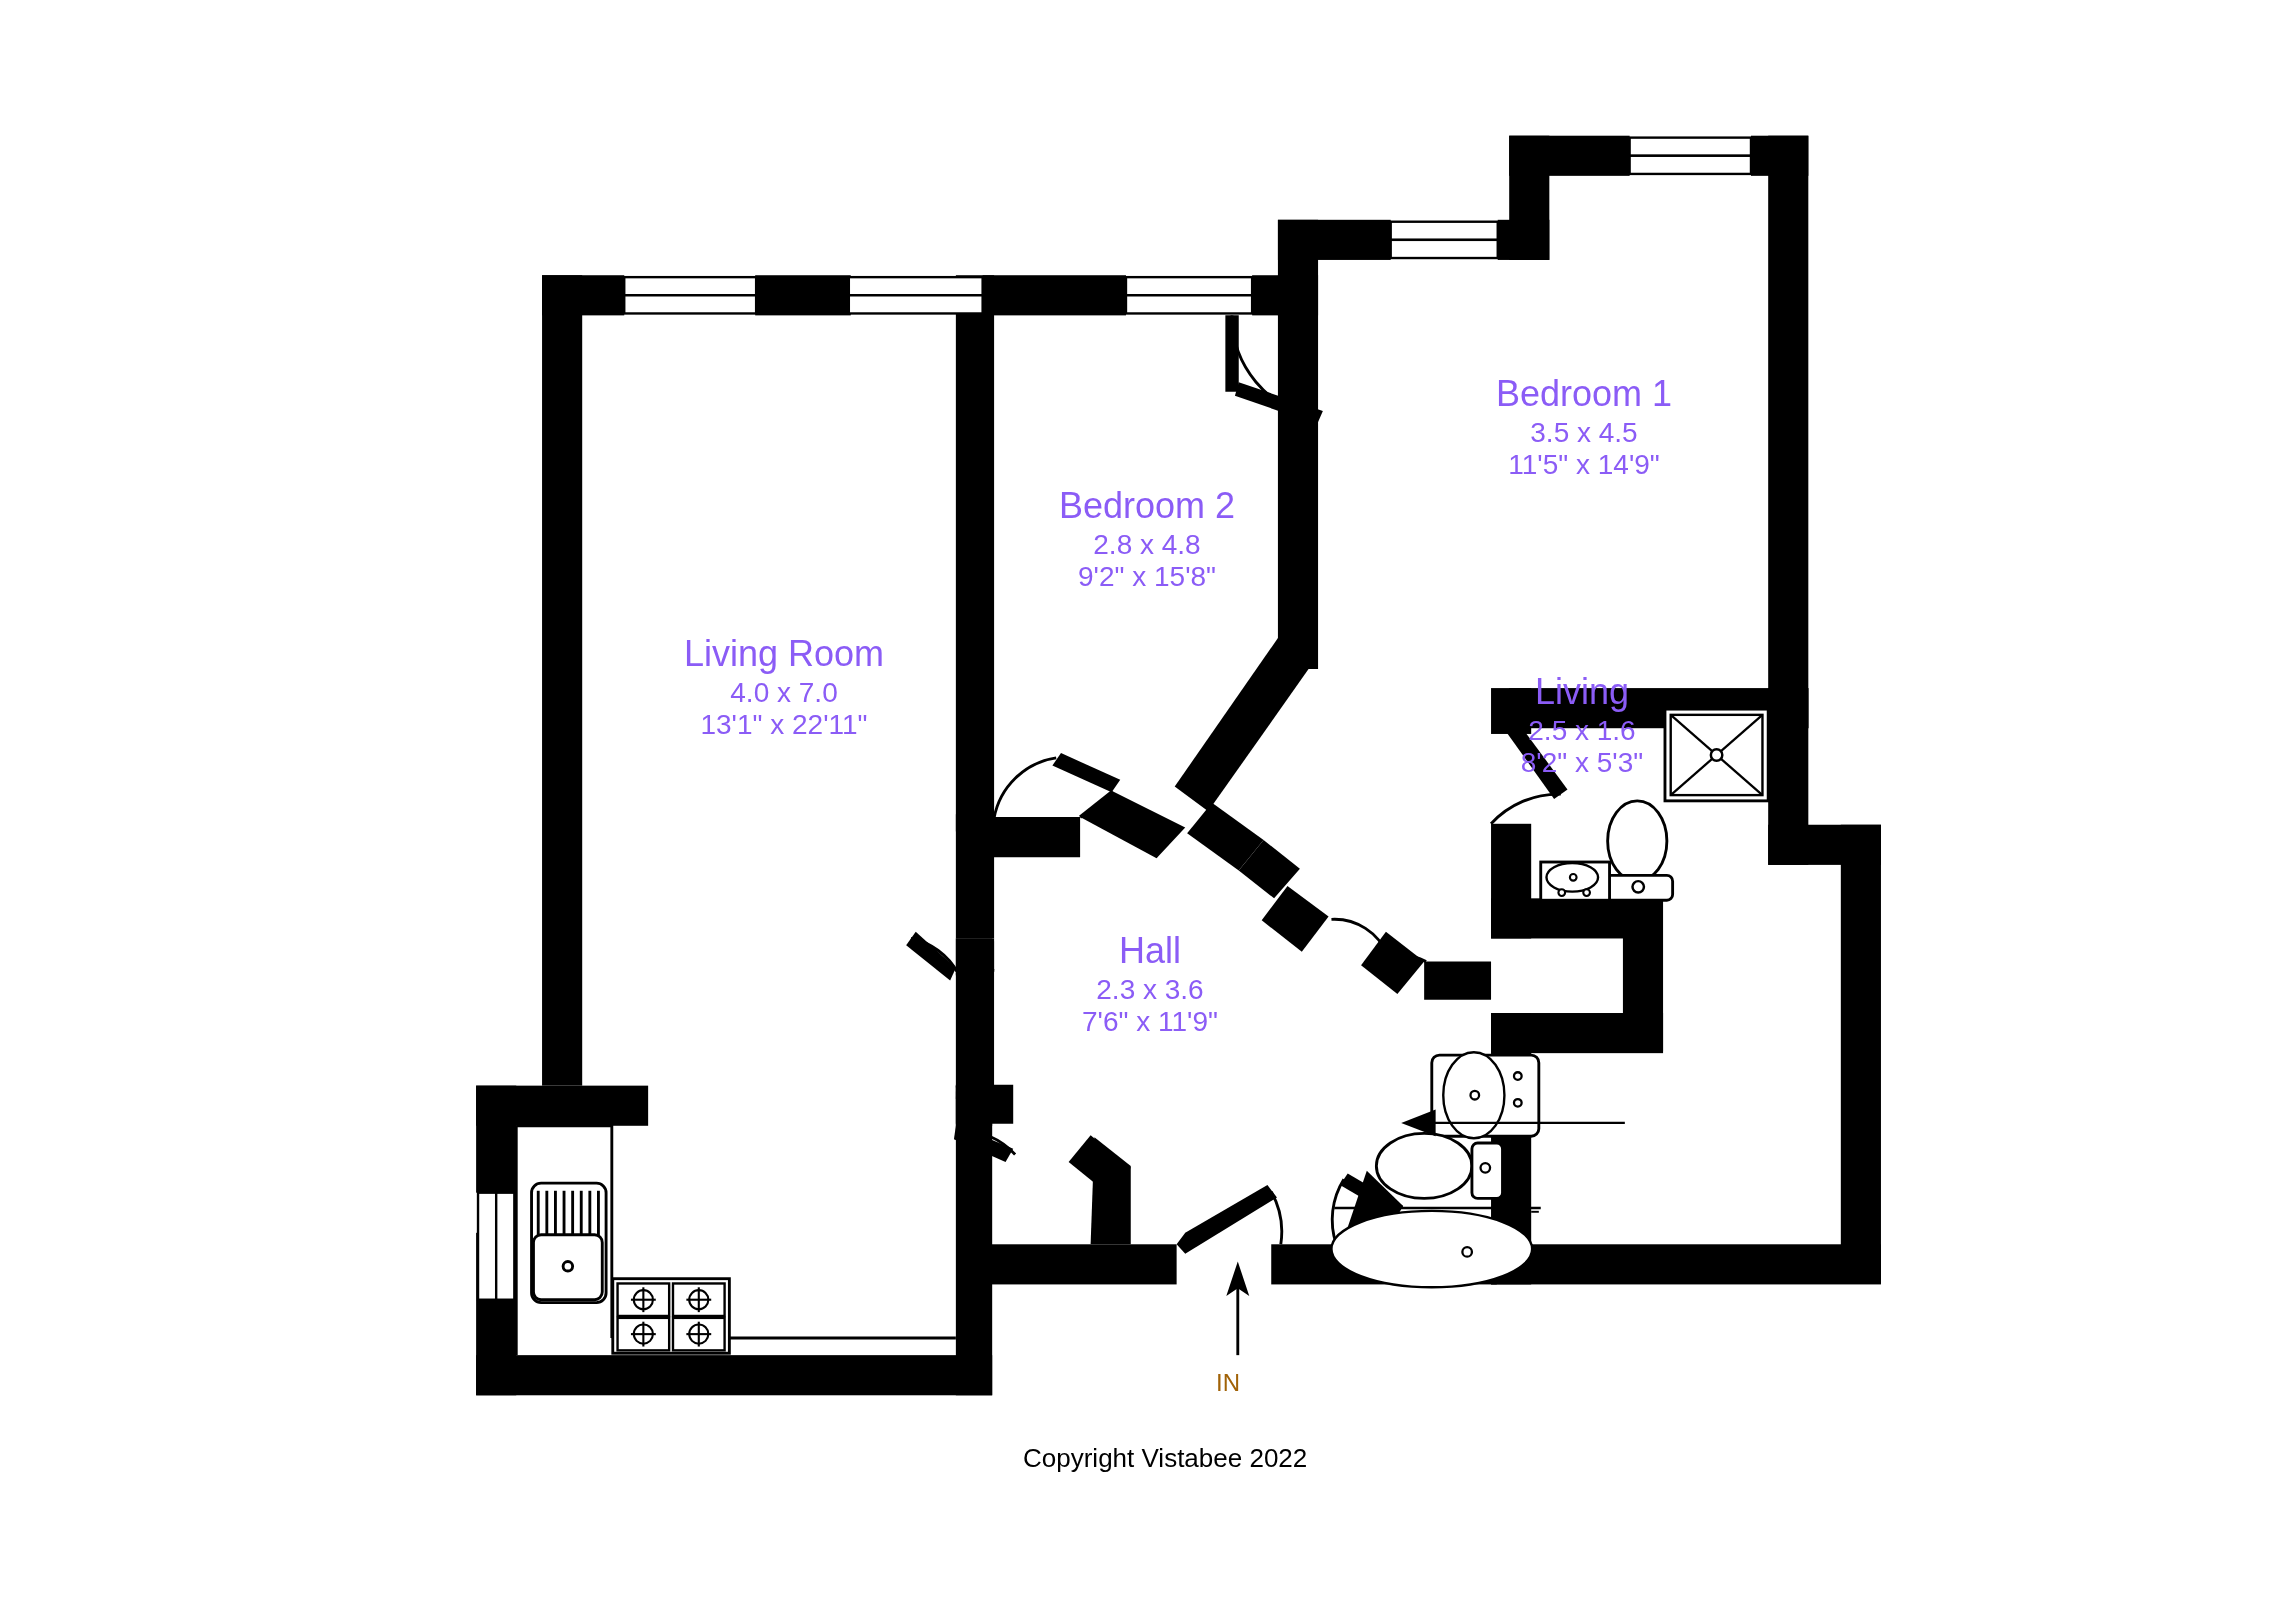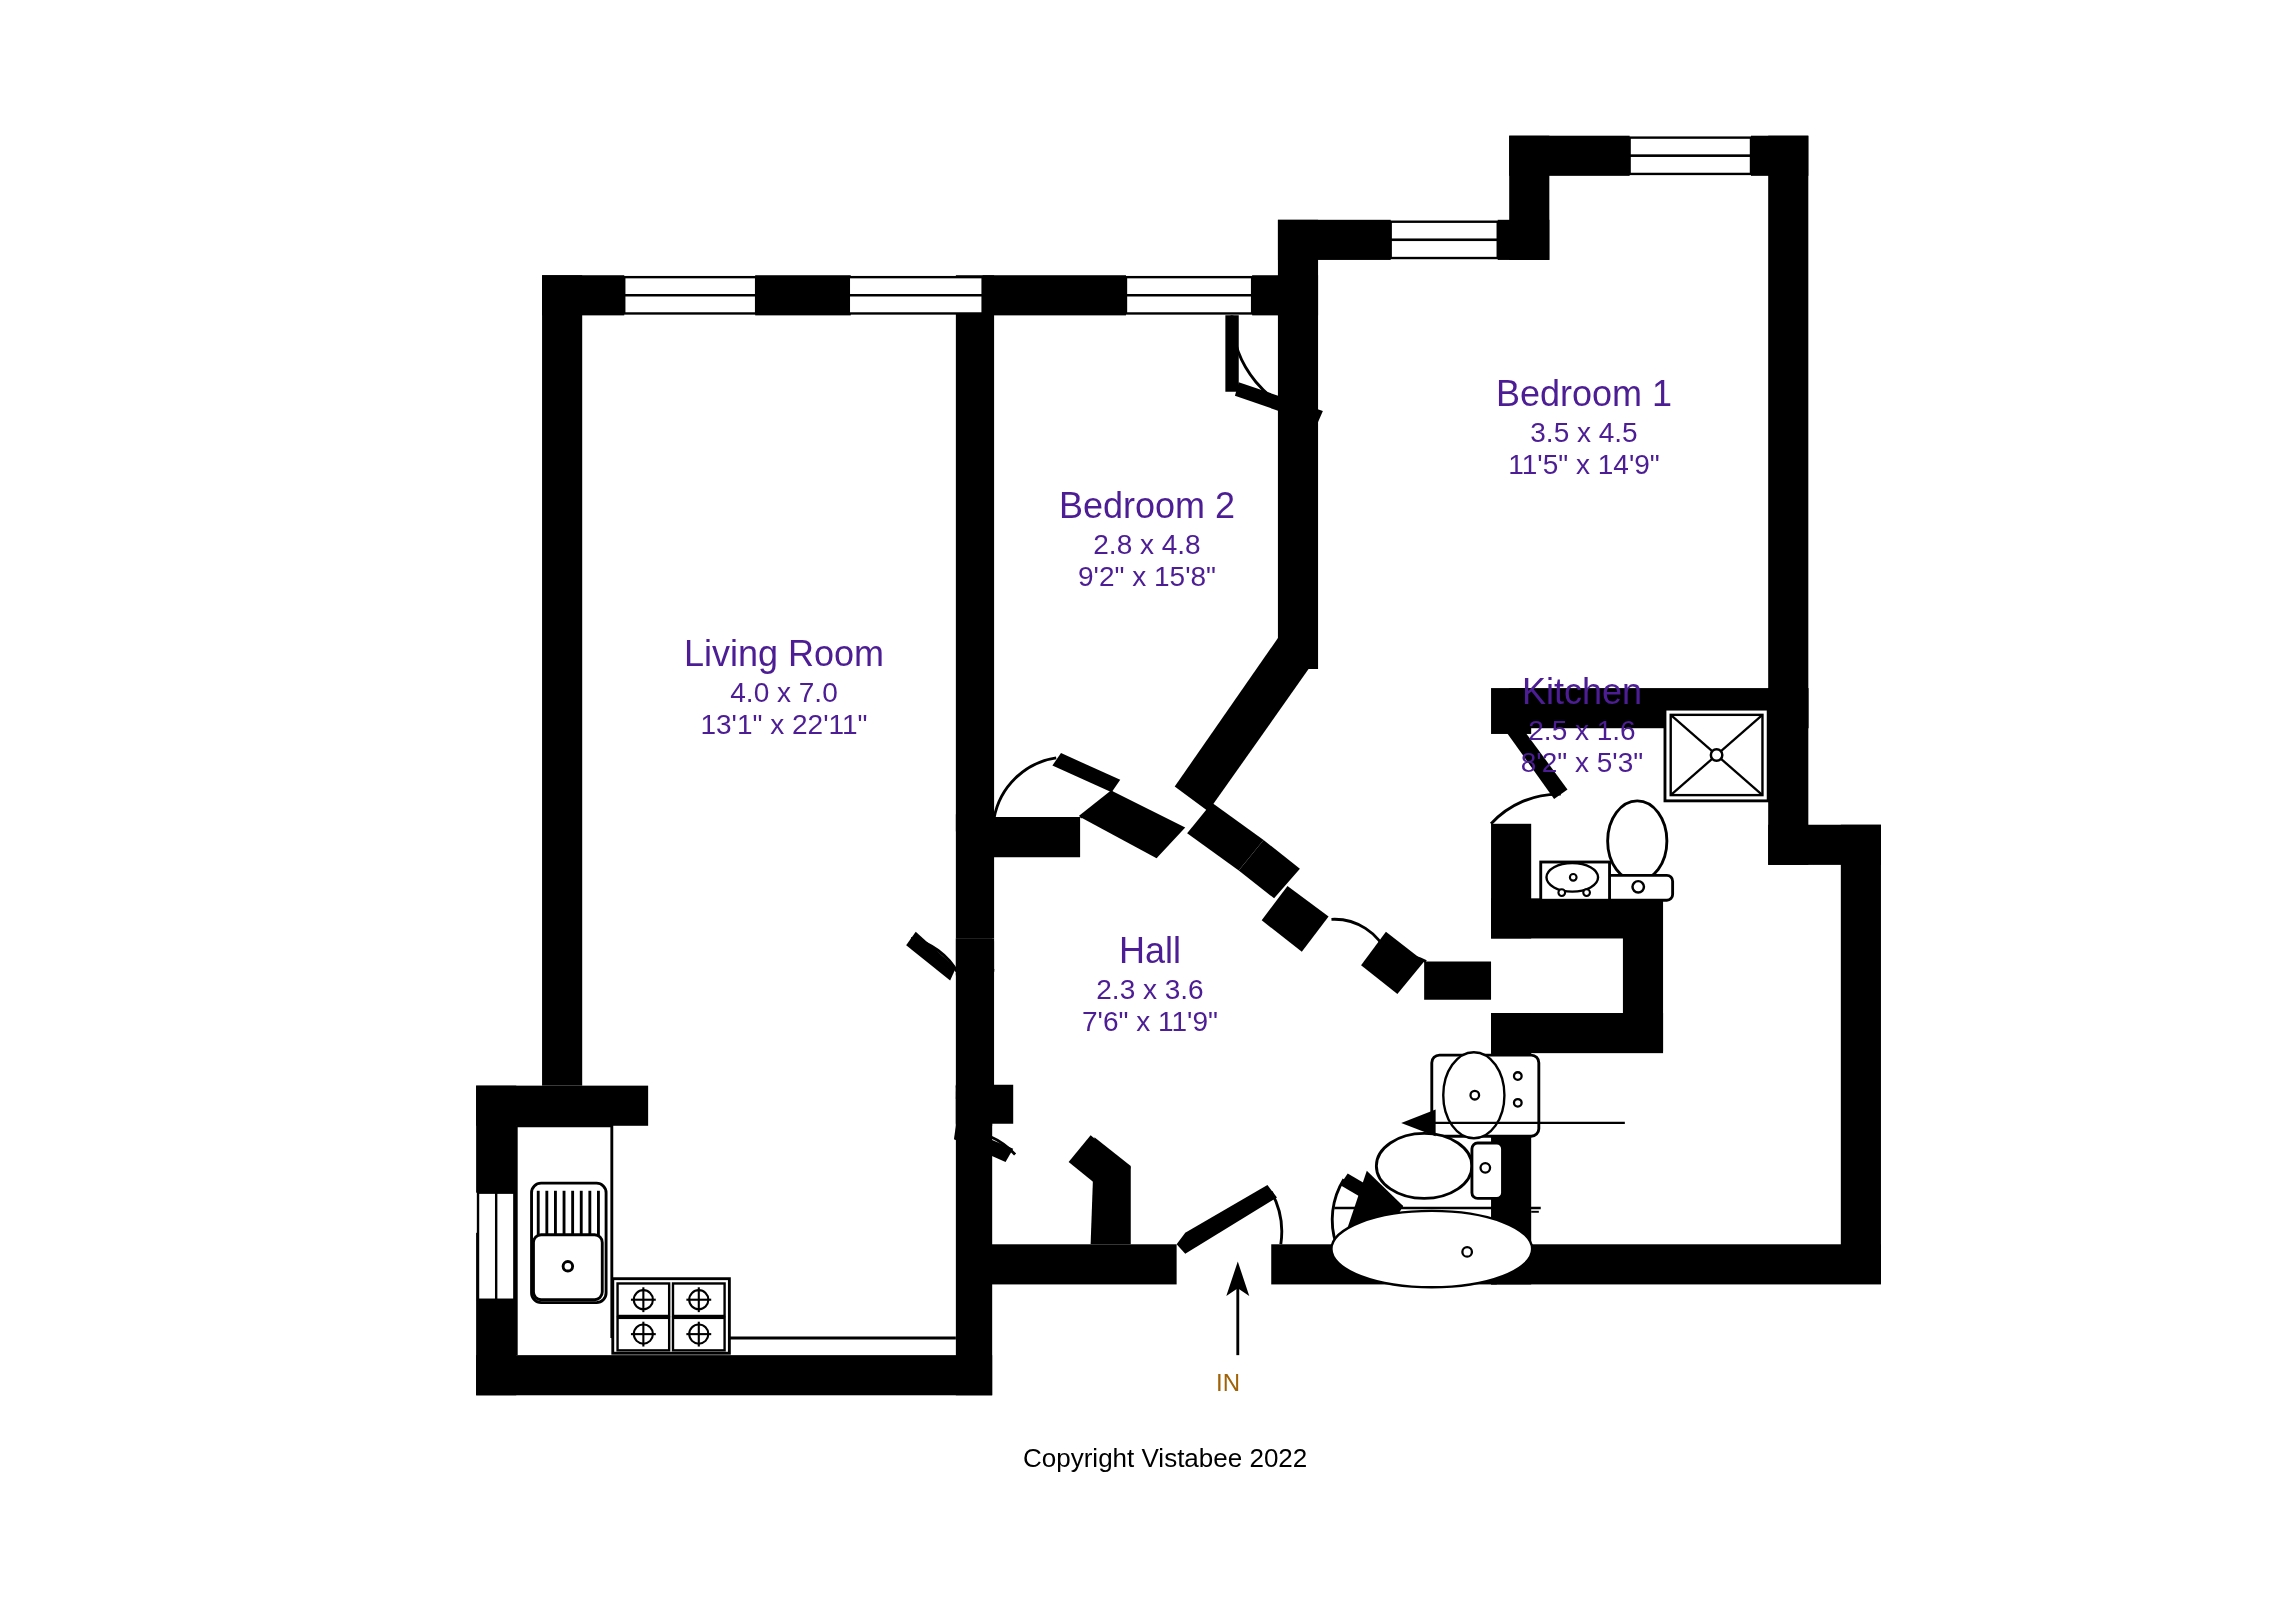--- a/index.html
+++ b/index.html
@@ -29,21 +29,21 @@
   .thin { fill: none; stroke: #000000; stroke-width: 3; }
   .thin2 { fill: none; stroke: #000000; stroke-width: 3.5; }
   .fixture { fill: #ffffff; stroke: #000000; stroke-width: 3; }
   .fixture-thin { fill: #ffffff; stroke: #000000; stroke-width: 2.5; }
   .swing { fill: none; stroke: #000000; stroke-width: 3; }
   .windowpane { fill: #ffffff; stroke: #000000; stroke-width: 2.5; }
 
   .room-label {
     position: absolute;
     text-align: center;
-    color: #4c1d95;
+    color: #8b5cf6;
     line-height: 1.0;
     white-space: nowrap;
     user-select: none;
   }
   .room-name {
     font-size: 36px;
     font-weight: 400;
     letter-spacing: 0px;
     display: block;
     margin-bottom: 6.7px;
@@ -310,21 +310,21 @@
     <span class="room-dim-ft">9'2" x 15'8"</span>
   </div>
 
   <div class="room-label" id="lbl-bed1" style="left: 1584px; top: 428px; transform: translate(-50%, -50%);">
     <span class="room-name">Bedroom 1</span>
     <span class="room-dim-m">3.5 x 4.5</span>
     <span class="room-dim-ft">11'5" x 14'9"</span>
   </div>
 
   <div class="room-label" id="lbl-ensuite" style="left: 1582px; top: 726px; transform: translate(-50%, -50%);">
-    <span class="room-name">Kitchen</span>
+    <span class="room-name">Living</span>
     <span class="room-dim-m">2.5 x 1.6</span>
     <span class="room-dim-ft">8'2" x 5'3"</span>
   </div>
 
   <div class="room-label" id="lbl-hall" style="left: 1150px; top: 985px; transform: translate(-50%, -50%);">
     <span class="room-name">Hall</span>
     <span class="room-dim-m">2.3 x 3.6</span>
     <span class="room-dim-ft">7'6" x 11'9"</span>
   </div>
 

